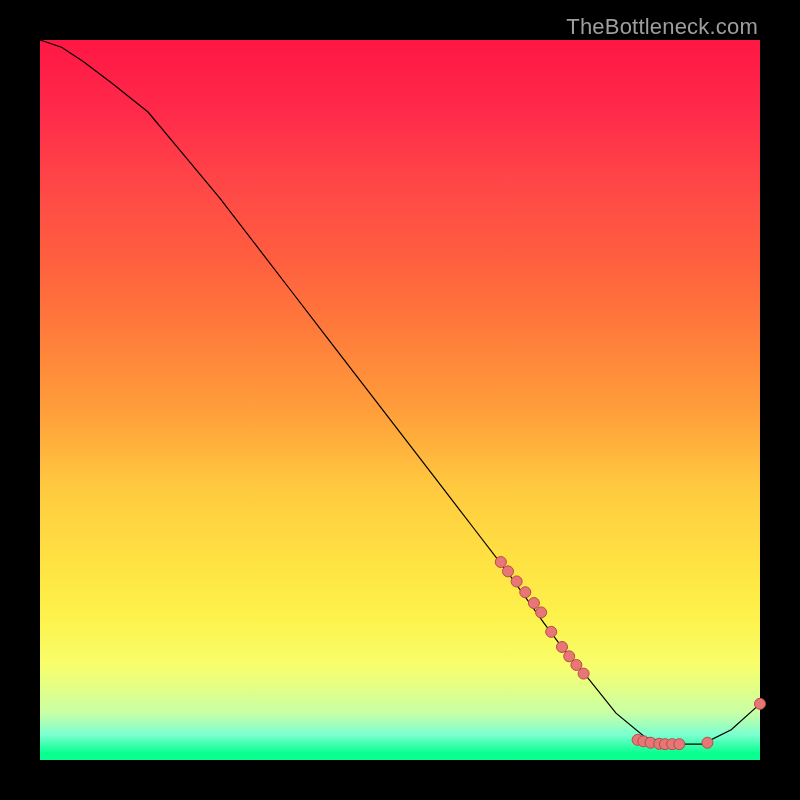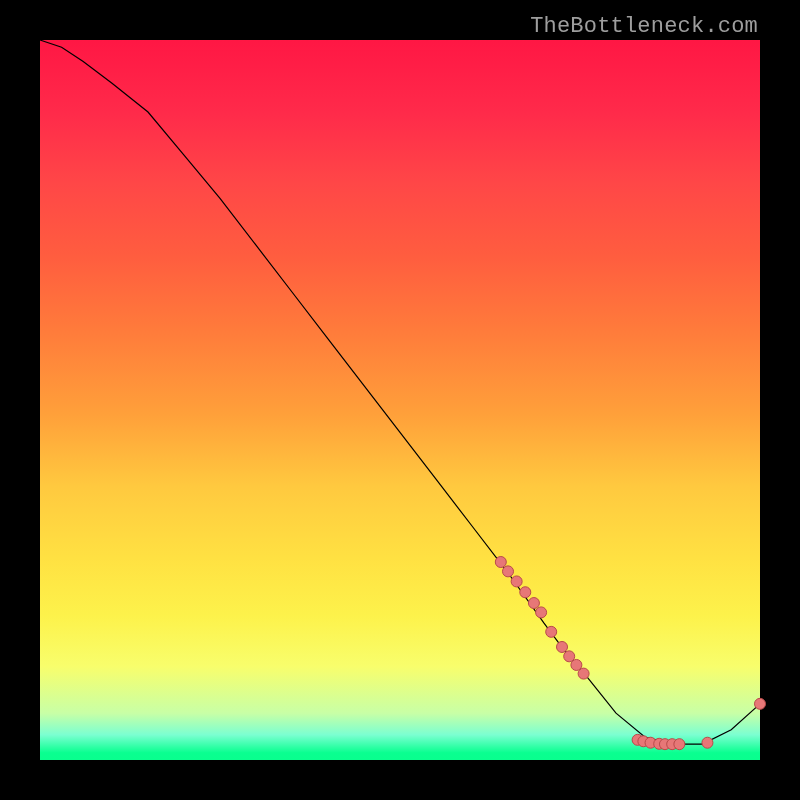--- a/index.html
+++ b/index.html
@@ -42,21 +42,20 @@
     );
   }
   .watermark {
     position: absolute;
     right: 42px;
     top: 14px;
     color: #9e9e9e;
     font-size: 22px;
     letter-spacing: 0.2px;
     user-select: none;
-    font-family: Liberation Mono, monospace;
   }
   svg.overlay {
     position: absolute;
     left: 40px;
     top: 40px;
     width: 720px;
     height: 720px;
     overflow: visible;
   }
   .curve {

